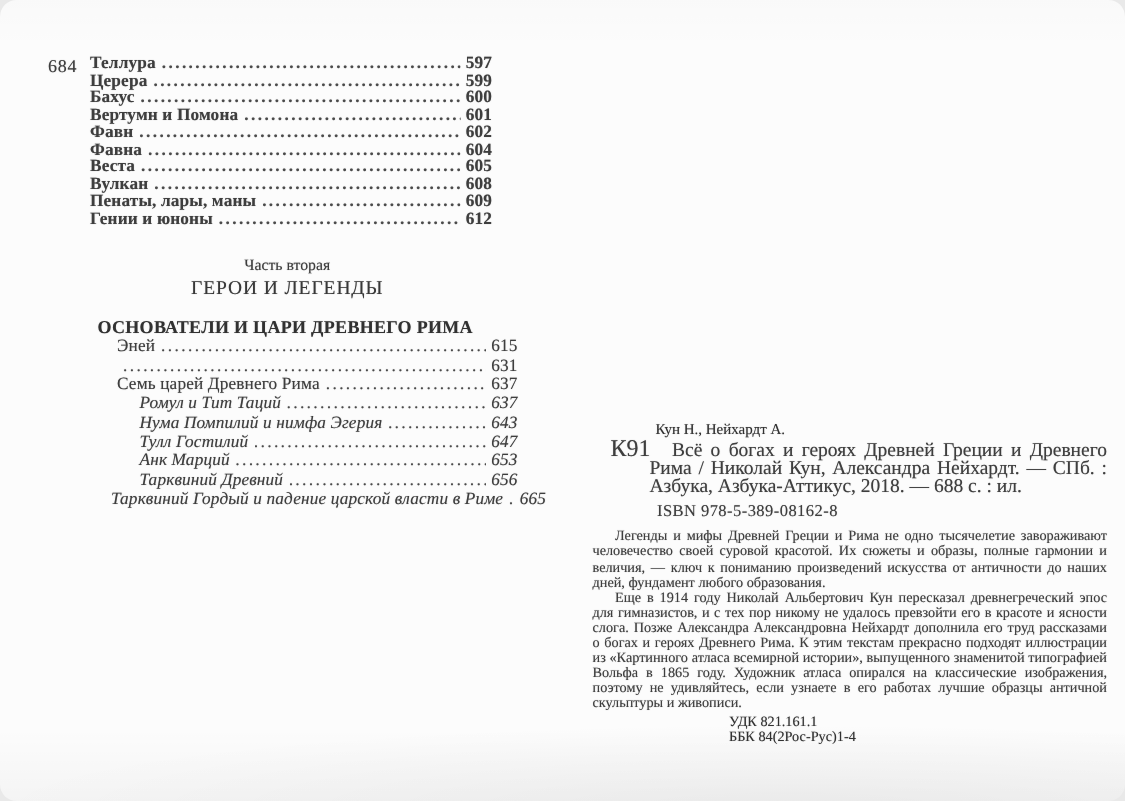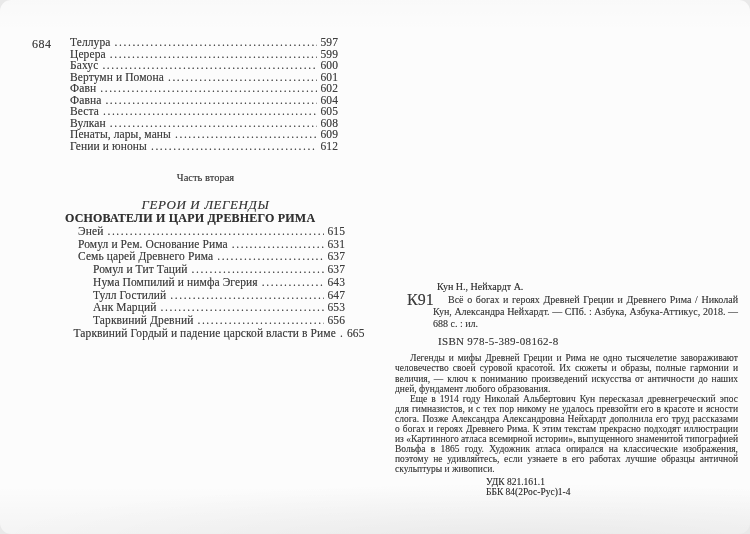--- a/index.html
+++ b/index.html
@@ -13,39 +13,39 @@
       #fcfcfc;
     overflow:hidden;
     font-family:"Liberation Serif","DejaVu Serif",serif;
     color:#3e3e3e;
     text-shadow:0 0 0.6px rgba(70,70,70,0.55);
     border-radius:11px;
   }
   
   .folio{position:absolute;left:32px;top:37px;font-size:12px;letter-spacing:0.5px;}
   .toc{position:absolute;display:block;}
-  .toc-part1{left:70px;top:37px;width:268px;}
+  .toc-part1{left:60px;top:37px;width:268px;font-weight:bold;}
   .toc-part2{left:78px;top:225px;width:267px;}
   .toc-row{display:flex;align-items:baseline;line-height:11.55px;font-size:11.5px;letter-spacing:0.1px;}
   .toc-part2 .toc-row{line-height:12.7px;justify-content:center;}
-  .toc-row.sub{padding-left:15px;}
+  .toc-row.sub{padding-left:15px;font-style:italic;}
   .toc-title{white-space:nowrap;flex:0 0 auto;}
   .leader{flex:1 1 4px;min-width:4px;overflow:hidden;white-space:nowrap;margin:0 3px 0 4px;color:#4a4a4a;}
   .leader::after{content:"..................................................................................";letter-spacing:1.6px;}
   .toc-page{flex:0 0 auto;white-space:nowrap;}
-  .part-heading{position:absolute;left:65px;top:172px;width:281px;text-align:center;}
+  .part-heading{position:absolute;left:51px;top:172px;width:281px;text-align:center;}
   .part-kicker{font-size:10.5px;line-height:12px;}
-  .part-title{font-size:13px;line-height:13px;margin-top:14px;letter-spacing:0.6px;color:#383838;font-style:italic;}
+  .part-title{font-size:13px;line-height:13px;margin-top:1px;letter-spacing:0.6px;color:#383838;}
   .section-header{position:absolute;left:65px;top:211px;font-size:12px;font-weight:bold;letter-spacing:0.2px;color:#313131;}
   
   .right-page{position:absolute;left:395px;top:281px;width:343px;}
   .authors{margin-left:42px;font-size:10px;font-weight:normal;line-height:12px;color:#313131;}
   .biblio-wrap{position:relative;margin-top:1px;}
   .catalog-code{position:absolute;left:12px;top:0;font-size:16px;line-height:11.8px;}
-  .biblio{margin-left:38px;width:305px;font-size:10px;line-height:11.8px;text-align:justify;text-indent:15px;}
+  .biblio{margin-left:38px;width:305px;font-size:13px;line-height:11.8px;text-align:justify;text-indent:15px;}
   .isbn{margin:7px 0 0 43px;font-size:11px;line-height:11px;letter-spacing:0.3px;}
   .annotation{margin-top:6px;width:343px;font-size:9.5px;line-height:10.1px;text-align:justify;}
   .annotation p{margin:0;text-indent:15px;}
   .codes{margin:2px 0 0 91px;font-size:9.5px;font-weight:normal;line-height:10.6px;color:#313131;white-space:nowrap;}
 </style>
 </head>
 <body>
 
 <div class="canvas">
 
@@ -111,21 +111,20 @@
 
   <div class="section-header">ОСНОВАТЕЛИ И ЦАРИ ДРЕВНЕГО РИМА</div>
 
   <div class="toc toc-part2">
     <div class="toc-row">
         <span class="toc-title">Эней</span>
         <span class="leader"></span>
         <span class="toc-page">615</span>
       </div>
     <div class="toc-row">
-        <span class="toc-title">Ромул и Рем. Основание Рима</span>
         <span class="leader"></span>
         <span class="toc-page">631</span>
       </div>
     <div class="toc-row">
         <span class="toc-title">Семь царей Древнего Рима</span>
         <span class="leader"></span>
         <span class="toc-page">637</span>
       </div>
     <div class="toc-row sub">
         <span class="toc-title">Ромул и Тит Таций</span>

